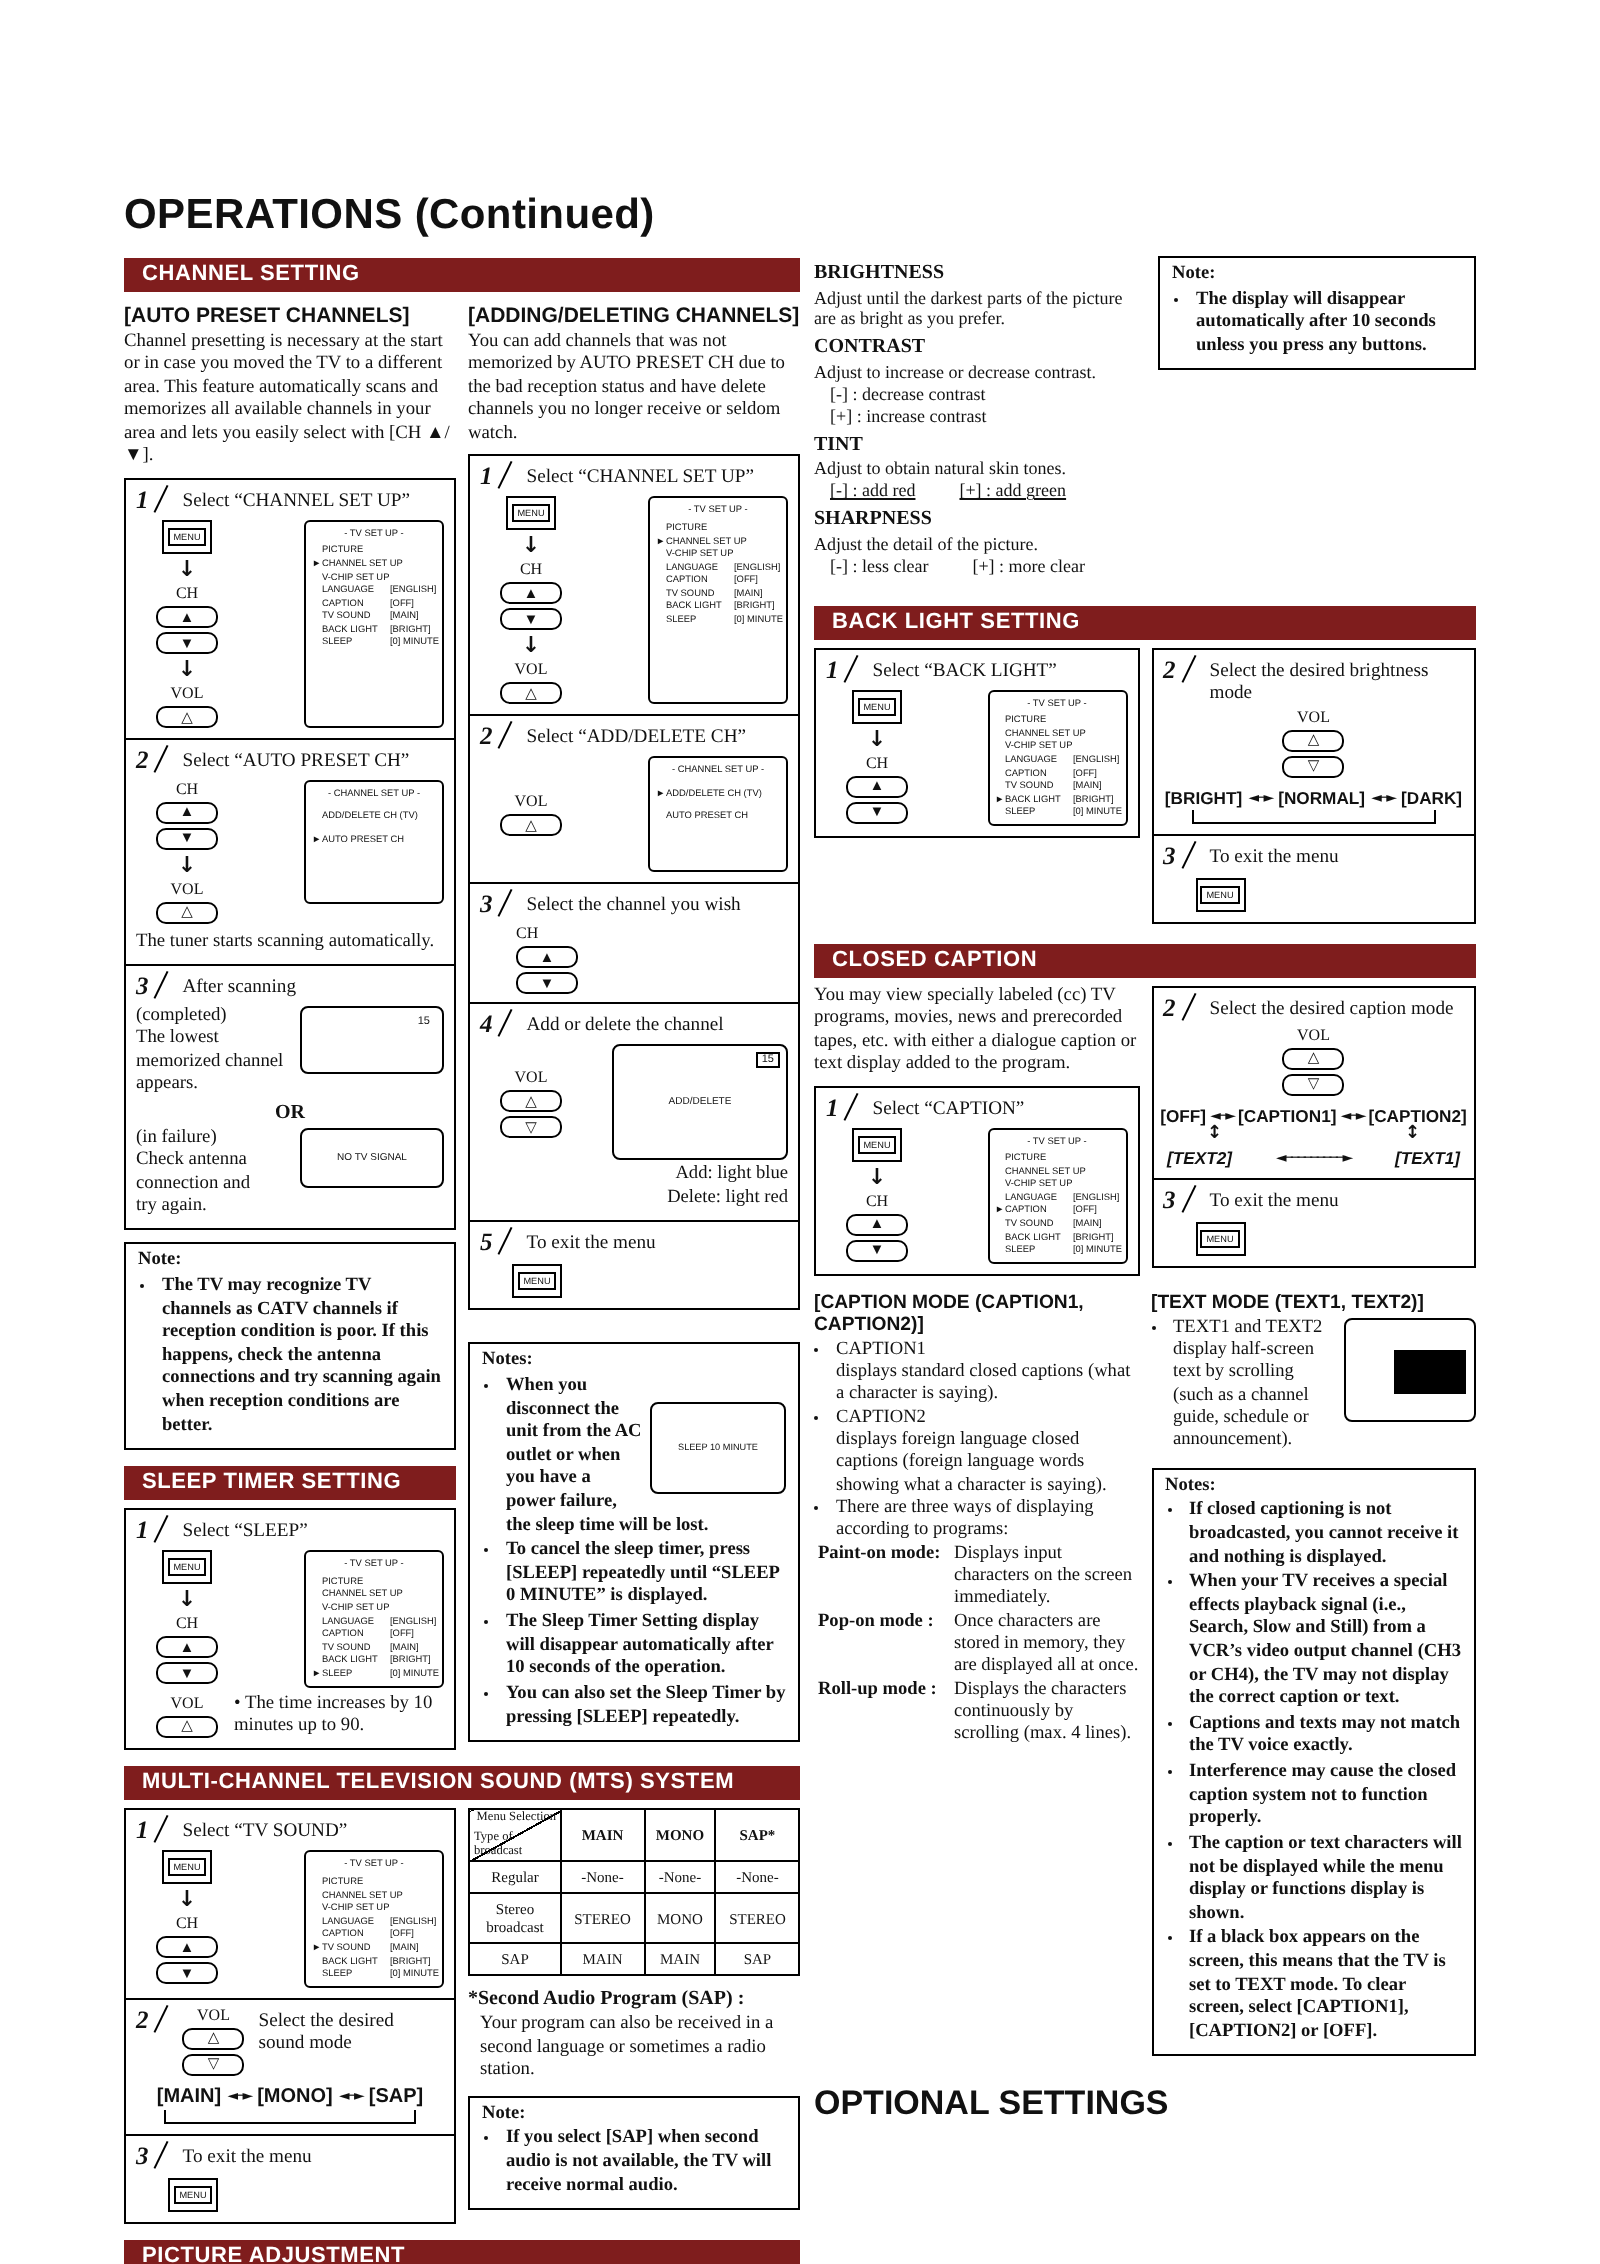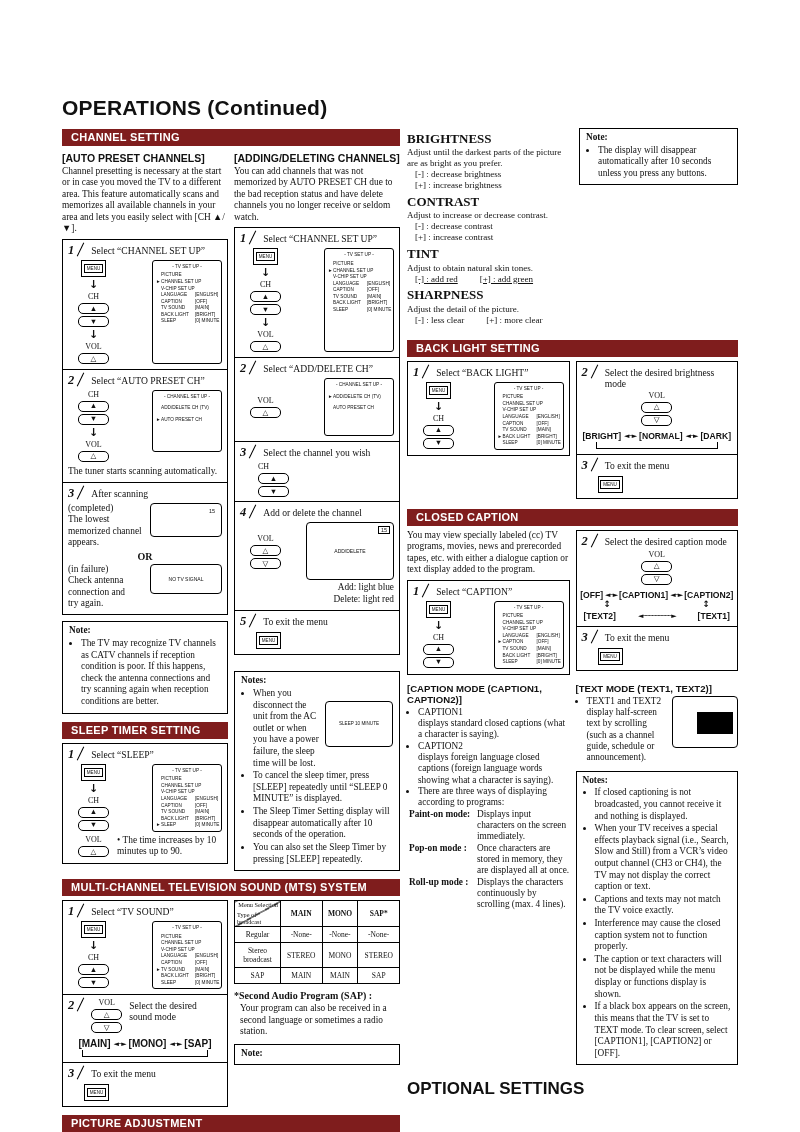--- a/index.html
+++ b/index.html
@@ -67,40 +67,40 @@
   .arr { font-size:7px; font-family:"DejaVu Sans", sans-serif; letter-spacing:-1px; }
   .loop { height:7px; border:1.2px solid #000; border-top:none; margin:1px 14px 2px; }
   .udrow { display:flex; justify-content:space-between; padding:0 16px;
            font:bold 9px "DejaVu Sans", sans-serif; line-height:1.1; }
 
   
   .notebox { border:1.3px solid #000; padding:3px 6px 5px; font:9.3px/1.25 "Liberation Serif", serif;
              background:#fff; margin-top:4px; }
   .notetitle { font-weight:bold; }
   .noteitems { list-style:disc; padding-left:12px; }
-  .noteitems li { margin-top:1px; }
+  .noteitems li { margin-top:1px;font-weight:bold; }
 
   
   .mtstable { border-collapse:collapse; width:100%; font:7.5px "Liberation Serif", serif; margin-top:4px; }
   .mtstable td, .mtstable th { border:1px solid #000; text-align:center; padding:3px 1px; }
   .mtstable th { font:bold 7.5px "Liberation Serif", serif; }
   .cornercell { position:relative; width:46px; height:26px; padding:0 !important;
     background:linear-gradient(to bottom right, transparent 48.8%, #000 48.8%, #000 51.2%, transparent 51.2%); }
   .ctop { position:absolute; top:1px; right:2px; font:6.3px "Liberation Serif", serif; text-align:right; line-height:1.05; }
   .cbot { position:absolute; bottom:1px; left:2px; font:6.3px "Liberation Serif", serif; text-align:left; line-height:1.05; }
 
   .capmode-head { font:bold 9.6px "Liberation Sans", sans-serif; margin-bottom:2px; }
   .capm-list { list-style:disc; padding-left:11px; font:9.3px/1.22 "Liberation Serif", serif; }
   .capmodes { font:9.3px/1.22 "Liberation Serif", serif; margin-left:2px; }
   .capmodes .mrow { display:flex; }
   .capmodes .mname { font-weight:bold; width:68px; flex:none; }
   .capmodes .mdesc { flex:1; }
 
   .adj { font:9px/1.25 "Liberation Serif", serif; width:166px; }
-  .adjname { font-weight:bold; font-size:13px; font-family:"Liberation Serif", serif; margin-top:3px; }
+  .adjname { font-weight:bold; font-size:10px; font-family:"Liberation Serif", serif; margin-top:3px; }
   .adjvals { display:flex; flex-wrap:wrap; column-gap:22px; padding-left:8px; }
 
   .exit-menu { margin:3px 0 0 16px; }
   .notegap { margin-top:6px; }
   .rightlines { text-align:right; font:9.3px/1.25 "Liberation Serif", serif; margin-top:2px; }
   .orline { text-align:center; font:bold 10px "Liberation Serif", serif; margin:2px 0; }
   .sleepnote { display:flex; gap:8px; align-items:flex-start; margin-top:3px; padding-left:10px; }
 </style>
 </head>
 <body>
@@ -695,40 +695,39 @@
               </tr>
 
           </tbody>
         </table>
         <div style="margin-top:6px;">
           <div class="subhead" style="font-family:'Liberation Serif',serif; font-size:10px;">*Second Audio Program (SAP) :</div>
           <div class="body-text" style="padding-left:6px;">Your program can also be received in a second language or sometimes a radio station.</div>
         </div>
         <div class="notebox notegap">
           <div class="notetitle">Note:</div>
+          <ul class="noteitems">
+            <li>If you select [SAP] when second audio is not available, the TV will receive normal audio.</li>
+          </ul>
         </div>
       </div>
     </div>
 
     <div class="bar" style="margin-top:8px;">PICTURE ADJUSTMENT</div>
 
   </div>
 
   <div class="half-r">
     <div style="height:32px;"></div>
     <div class="row2">
       <div class="adj">
 
           <div>
             <div class="adjname">BRIGHTNESS</div>
             <div class="body-text" style="font-size:9px;">Adjust until the darkest parts of the picture are as bright as you prefer.</div>
-            <div class="adjvals body-text" style="font-size:9px;">
-              <span>[-] : decrease brightness</span>
-                <span>[+] : increase brightness</span>
-            </div>
           </div>
 
           <div>
             <div class="adjname">CONTRAST</div>
             <div class="body-text" style="font-size:9px;">Adjust to increase or decrease contrast.</div>
             <div class="adjvals body-text" style="font-size:9px;">
               <span>[-] : decrease contrast</span>
                 <span>[+] : increase contrast</span>
             </div>
           </div>
@@ -979,21 +978,21 @@
             <span>[OFF]</span>
             <span class="arr">◄─►</span>
             <span>[CAPTION1]</span>
             <span class="arr">◄─►</span>
             <span>[CAPTION2]</span>
           </div>
           <div class="udrow" style="padding:0 22px;">
             <span>↕</span>
             <span>↕</span>
           </div>
-          <div class="modes small" style="margin-top:1px; justify-content:space-between; padding:0 2px;">
+          <div class="modes small" style="margin-top:1px; justify-content:space-between; padding:0 2px;font-style:italic;">
             <span>[TEXT2]</span>
             <span class="arr">◄─────────►</span>
             <span>[TEXT1]</span>
           </div>
           <div class="sub">
             <div class="stephead">
               <span class="num">3</span>
               <span class="steplabel">To exit the menu</span>
             </div>
             <div class="exit-menu">

